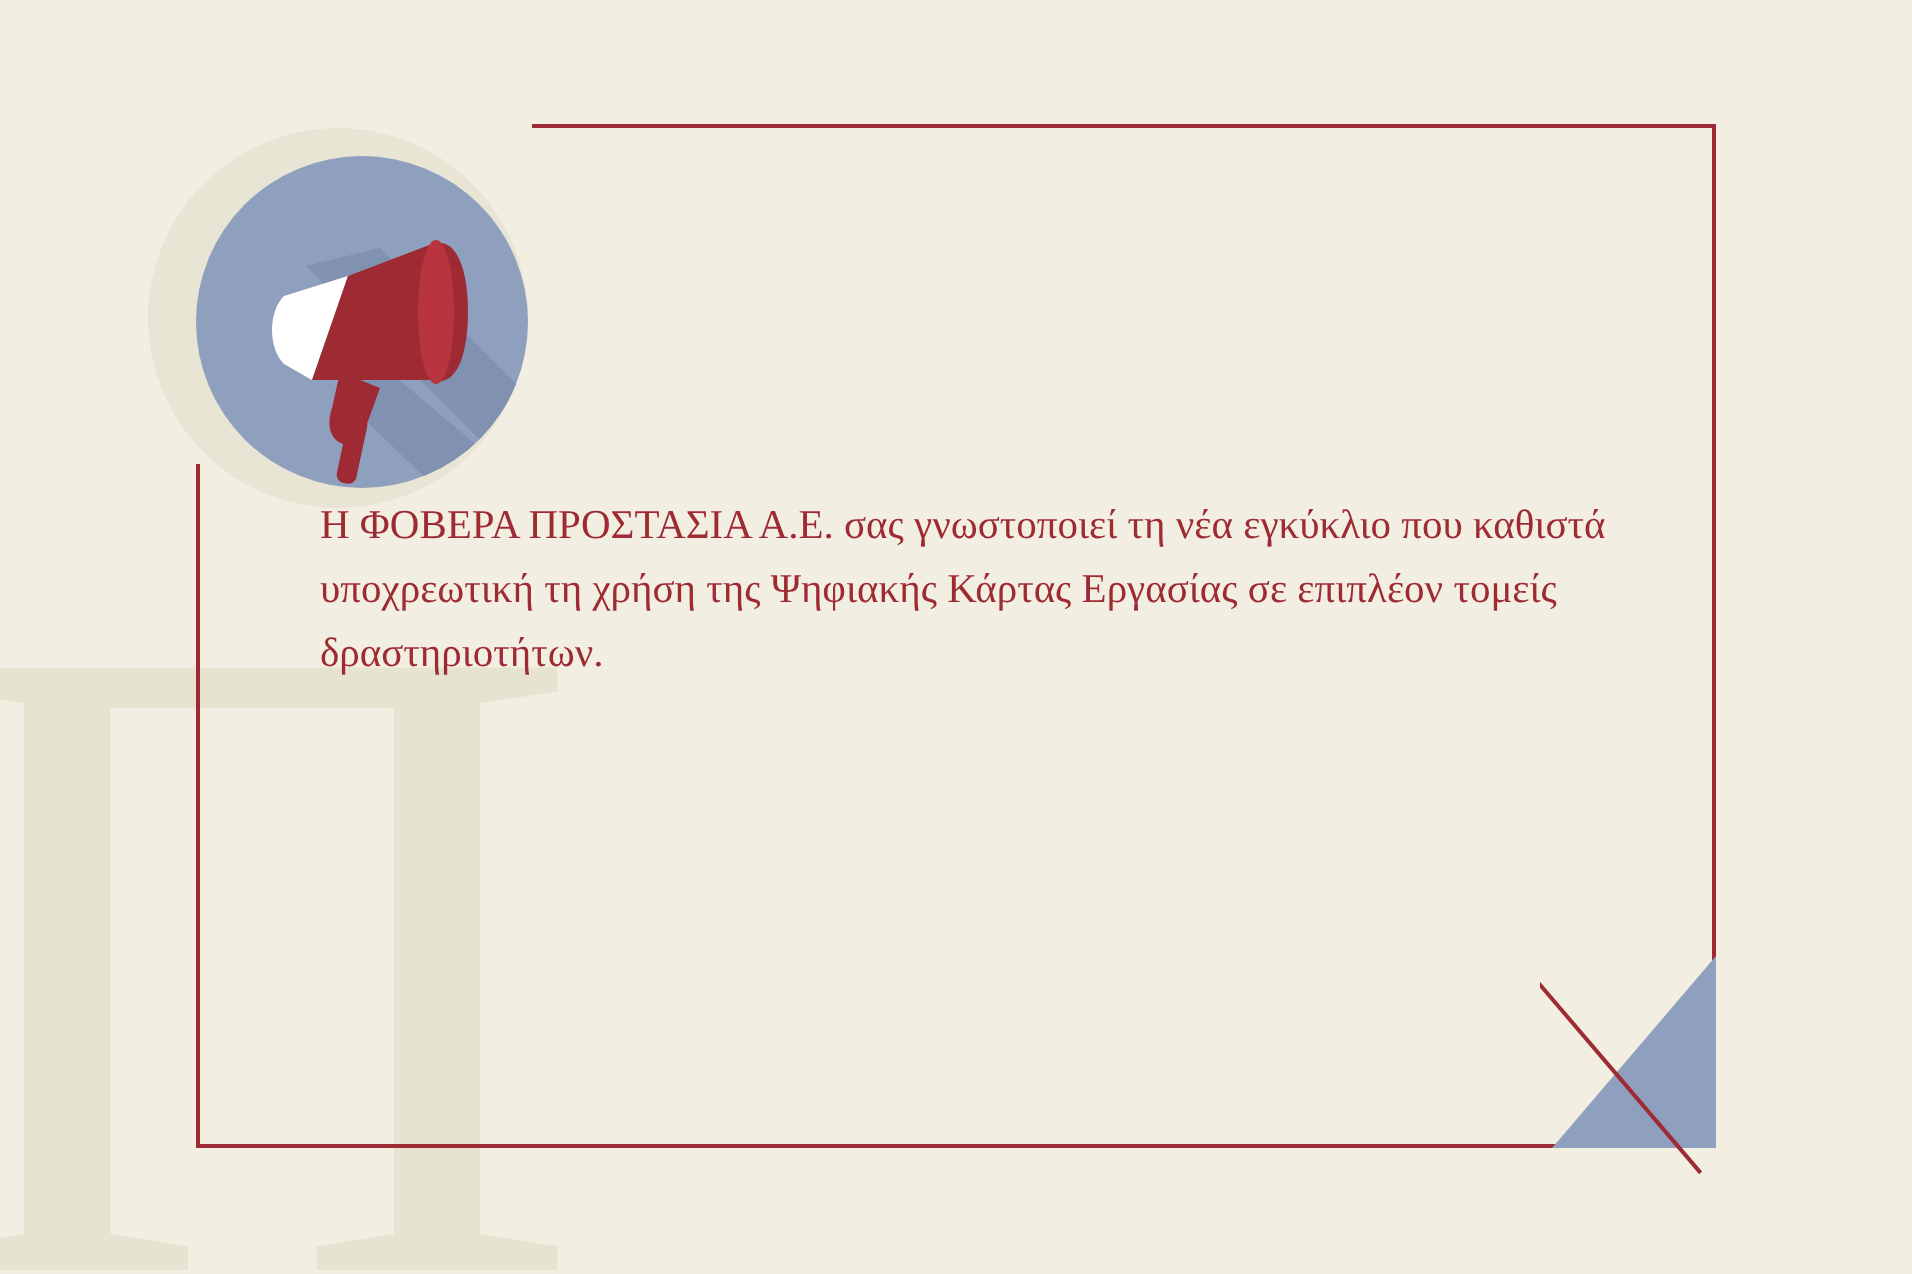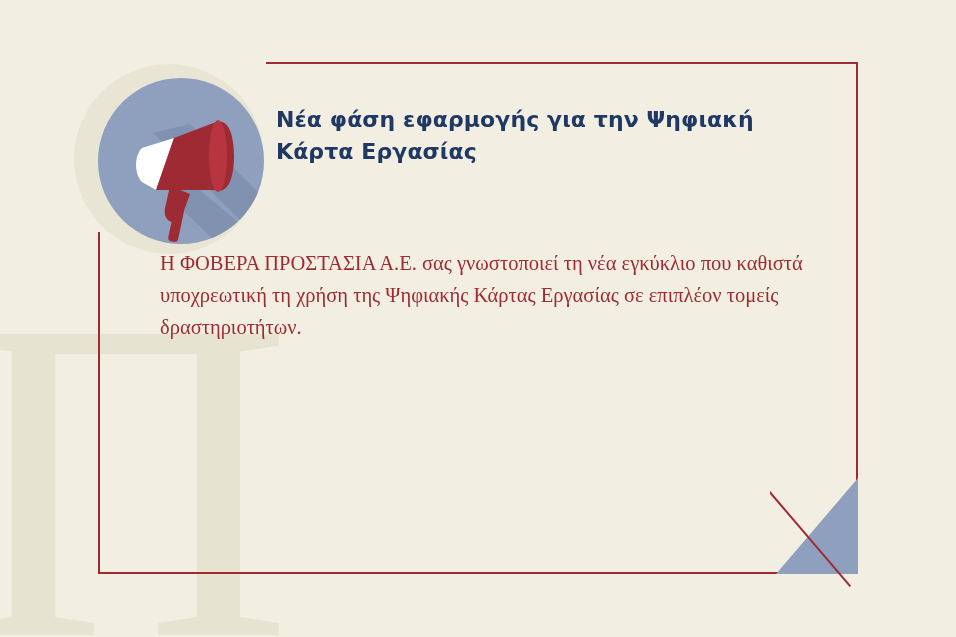--- a/index.html
+++ b/index.html
@@ -190,19 +190,18 @@
         <ellipse cx="120" cy="78" rx="9" ry="36" fill="#b8353f"></ellipse>
 
         <path d="M72 108 L92 116 L84 138 C82 144 74 146 70 142 C66 138 66 132 68 126 Z" fill="#9e2b33"></path>
         <rect x="73" y="130" width="10" height="34" rx="4" fill="#9e2b33" transform="rotate(12 78 147)"></rect>
 
         <path d="M50 74 C46 80 46 94 50 100 L60 104 L70 68 Z" fill="#ffffff"></path>
       </g>
     </svg>
   </div>
 
-  <div class="title">Νέα φάση εφαρμογής για την Ψηφιακή Κάρτα Εργασίας</div>
 
   <div class="body-text">
     <p>Η ΦΟΒΕΡΑ ΠΡΟΣΤΑΣΙΑ Α.Ε. σας γνωστοποιεί τη νέα εγκύκλιο που καθιστά υποχρεωτική τη χρήση της Ψηφιακής Κάρτας Εργασίας σε επιπλέον τομείς δραστηριοτήτων.</p>
   </div>
 
 </div>
 
 </body></html>

